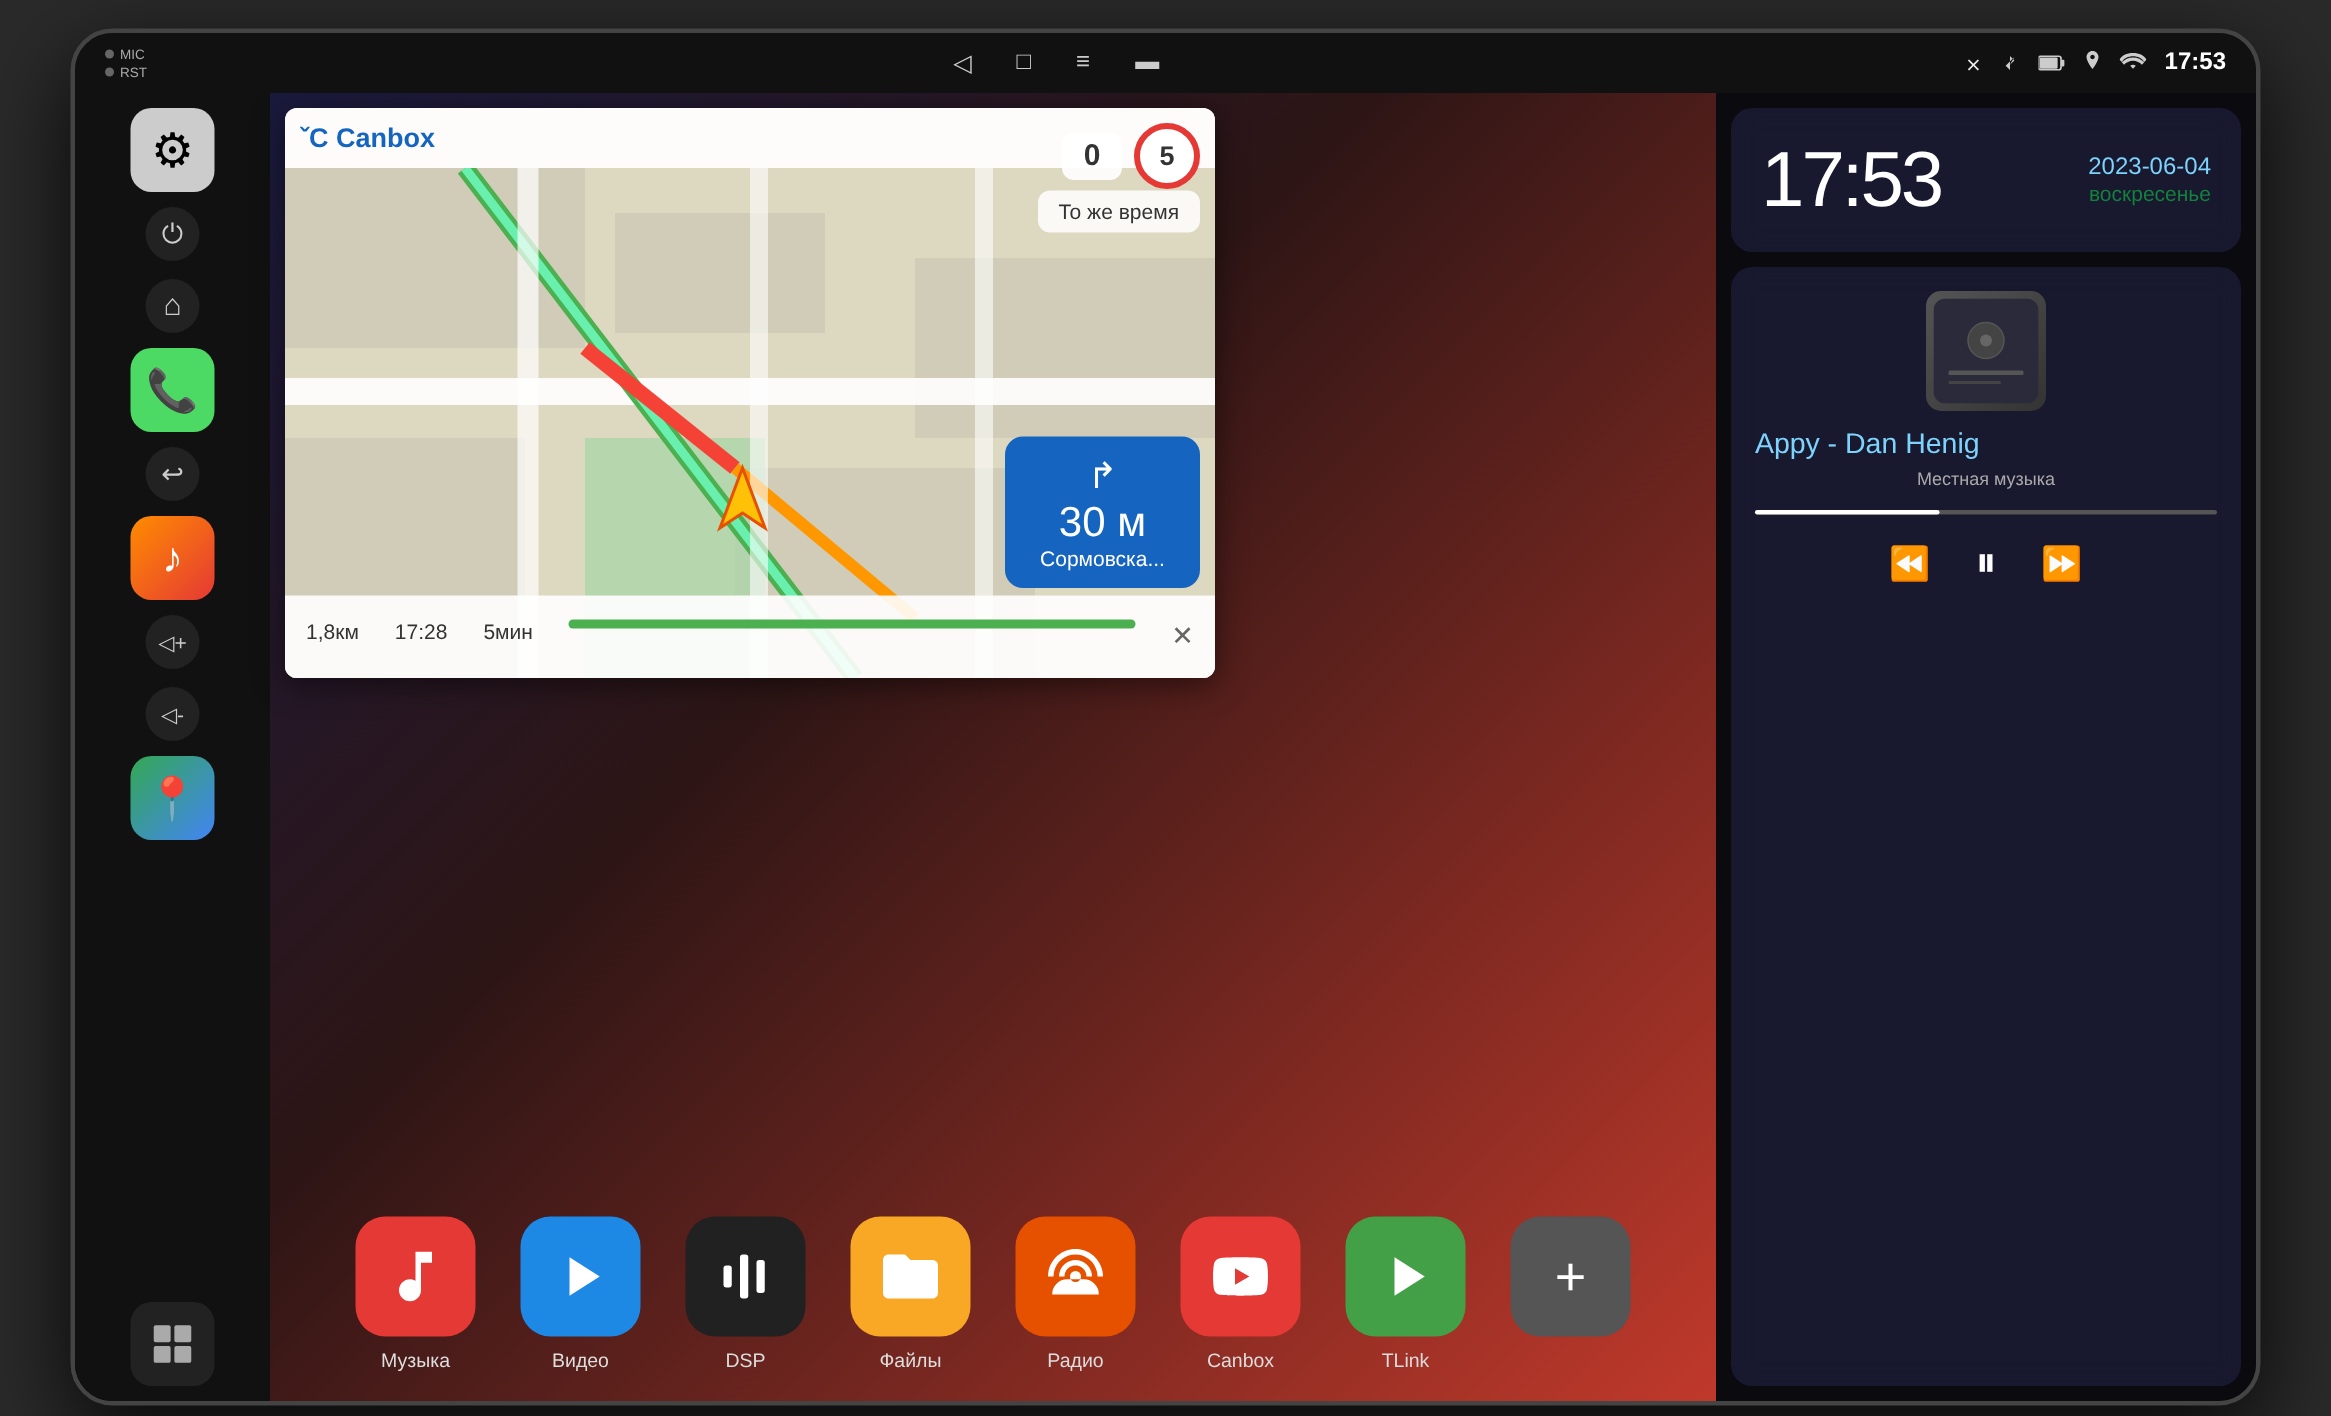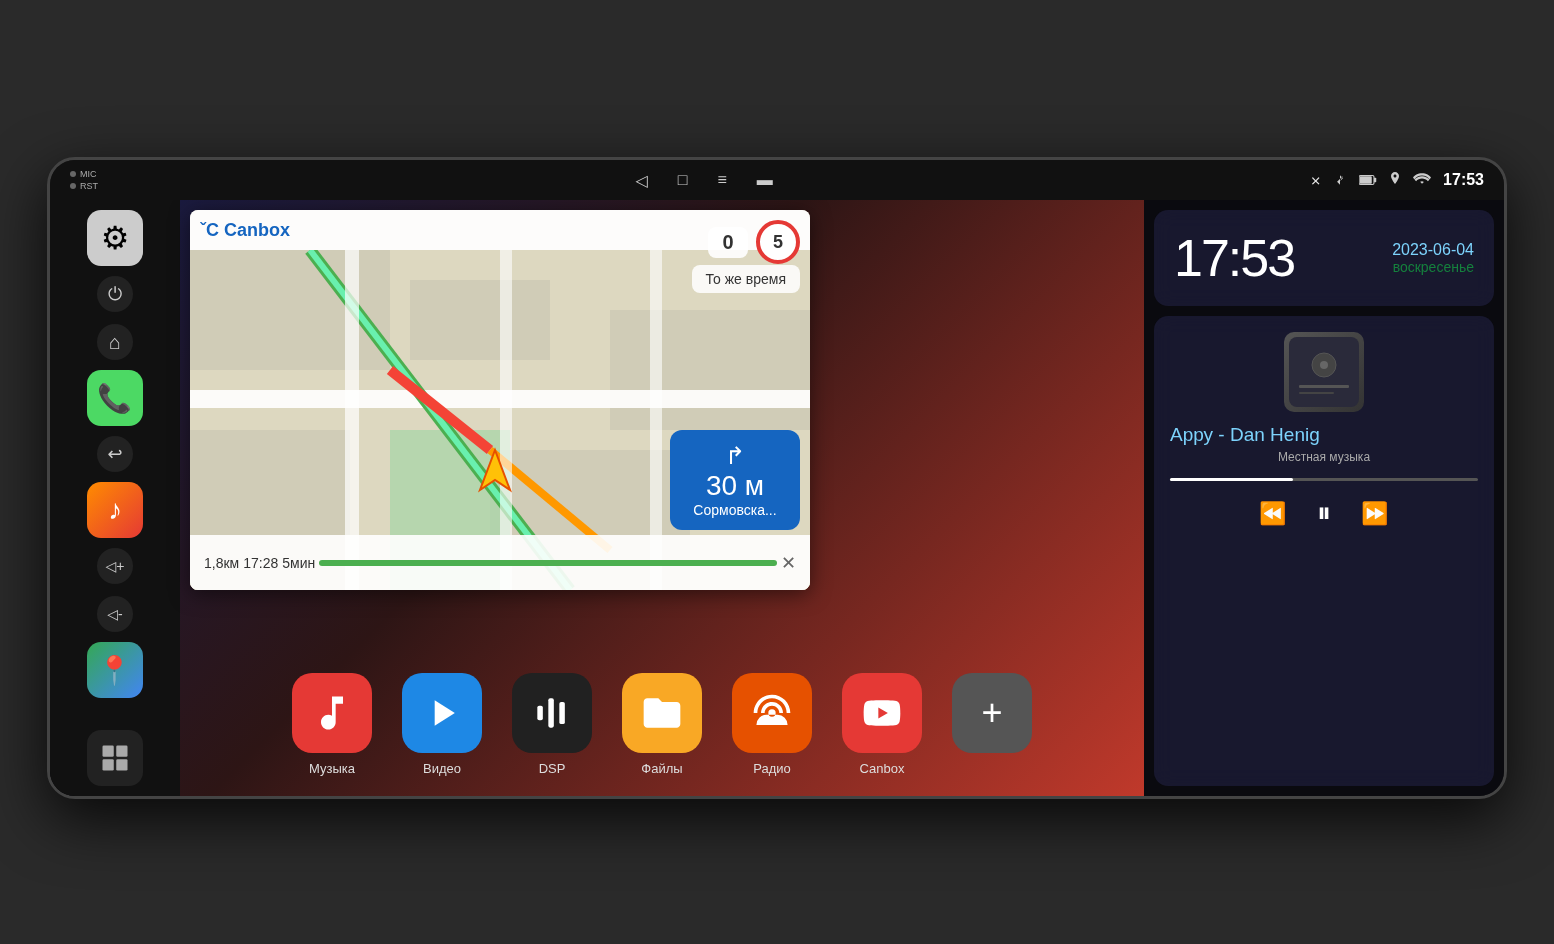--- a/index.html
+++ b/index.html
@@ -7,21 +7,21 @@
       width: 1554px;
       height: 944px;
       background: #2a2a2a;
       display: flex;
       align-items: center;
       justify-content: center;
       font-family: 'Arial', sans-serif;
     }
     .device-outer {
       width: 1460px;
-      height: 642px;
+      height: 918px;
       background: #1a1a1a;
       border-radius: 28px;
       border: 3px solid #444;
       display: flex;
       flex-direction: column;
       overflow: hidden;
       box-shadow: 0 20px 60px rgba(0,0,0,0.8);
       position: relative;
       margin-top: 12px;
     }
@@ -247,23 +247,22 @@
     }
     
     .map-bottom {
       position: absolute;
       bottom: 0;
       left: 0;
       right: 0;
       height: 55px;
       background: rgba(255,255,255,0.9);
       display: flex;
-      align-items: center;
-      padding: 0 14px;
-      gap: 4px;
+      padding: 16px 14px;
+      gap: 24px;
       z-index: 10;
     }
     .map-info-item {
       font-size: 14px;
       color: #333;
       font-weight: 500;
     }
     .map-close {
       margin-left: auto;
       font-size: 18px;
@@ -591,20 +590,28 @@
 
         <div class="dock-app">
           <div class="dock-icon" style="background: #e53935;">
             <svg width="44" height="44" viewBox="0 0 24 24" fill="white">
                 <path d="M21.58 7.19c-.23-.86-.91-1.54-1.77-1.77C18.25 5 12 5 12 5s-6.25 0-7.81.42c-.86.23-1.54.91-1.77 1.77C2 8.75 2 12 2 12s0 3.25.42 4.81c.23.86.91 1.54 1.77 1.77C5.75 19 12 19 12 19s6.25 0 7.81-.42c.86-.23 1.54-.91 1.77-1.77C22 15.25 22 12 22 12s0-3.25-.42-4.81zM10 15V9l5.2 3-5.2 3z"></path>
               </svg>
           </div>
           <span class="dock-label">Canbox</span>
         </div>
 
+        <div class="dock-app">
+          <div class="dock-icon" style="background: #43a047;">
+            <svg width="44" height="44" viewBox="0 0 24 24" fill="white">
+                <path d="M8 5v14l11-7z"></path>
+              </svg>
+          </div>
+          <span class="dock-label">TLink</span>
+        </div>
 
         <div class="dock-app">
           <div class="dock-icon" style="background: #555; border-radius:20px;">
             <span style="color:#fff; font-size:36px; font-weight:300;">+</span>
           </div>
           <span class="dock-label">&nbsp;</span>
         </div>
       </div>
     </div>
 

